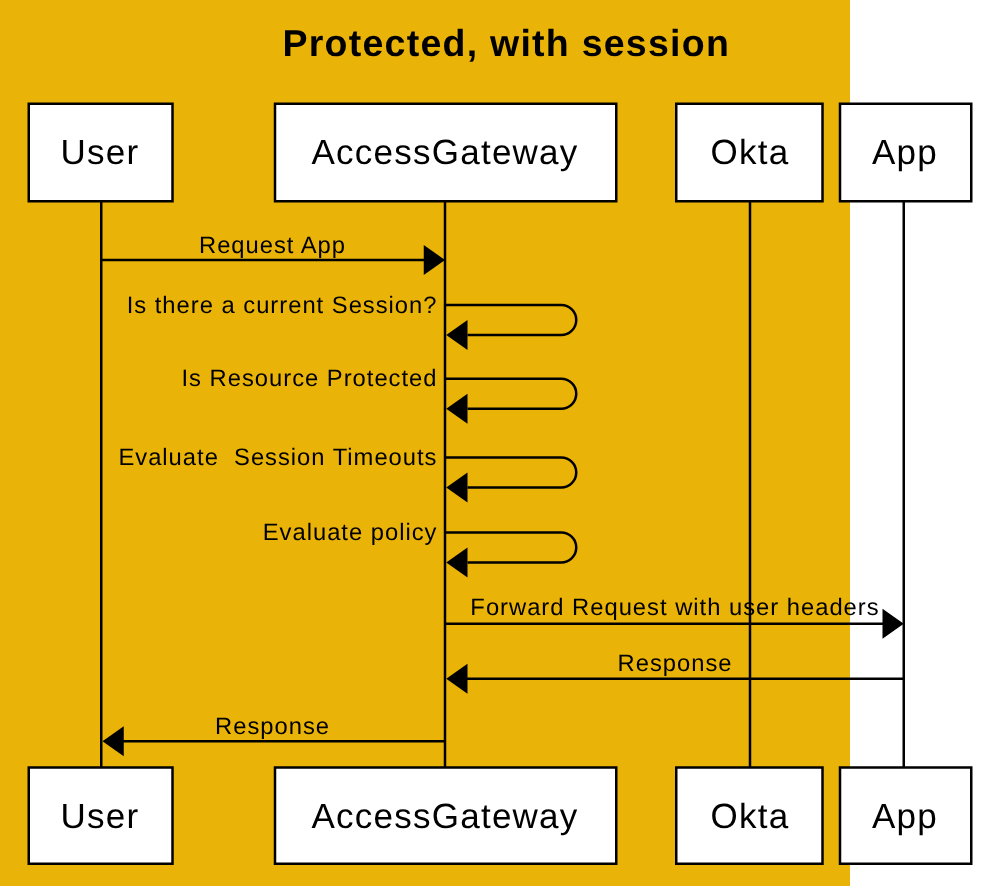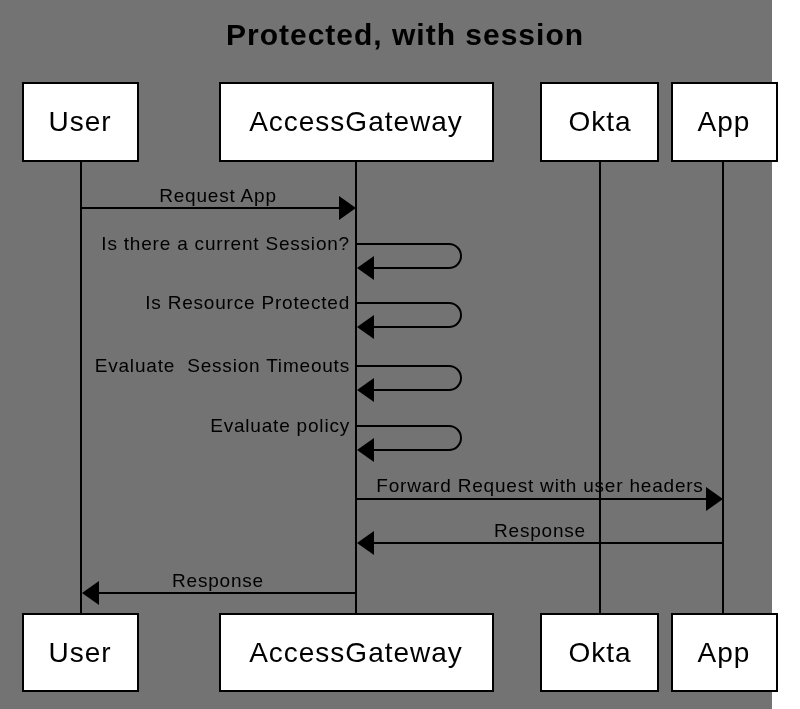--- a/index.html
+++ b/index.html
@@ -2,23 +2,23 @@
 <html><head>
 <meta charset="utf-8">
 <style>
   html, body {
     margin: 0;
     padding: 0;
     background: #ffffff;
   }
   .canvas {
     position: relative;
-    width: 772px;
+    width: 680px;
     height: 709px;
-    background: #737373;
+    background: #eab308;
     font-family: "Liberation Sans", sans-serif;
   }
   svg text {
     fill: #000000;
     white-space: pre;
   }
   .title {
     font-size: 30px;
     font-weight: bold;
     letter-spacing: 1px;

